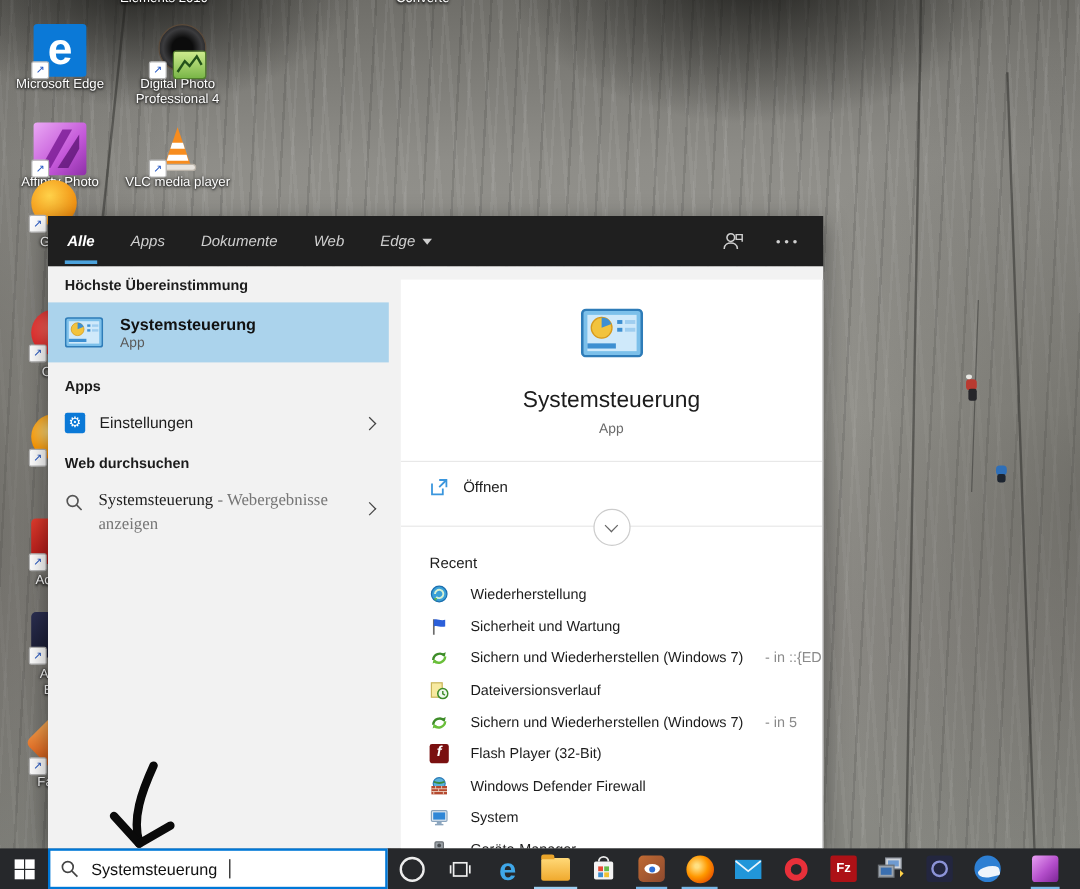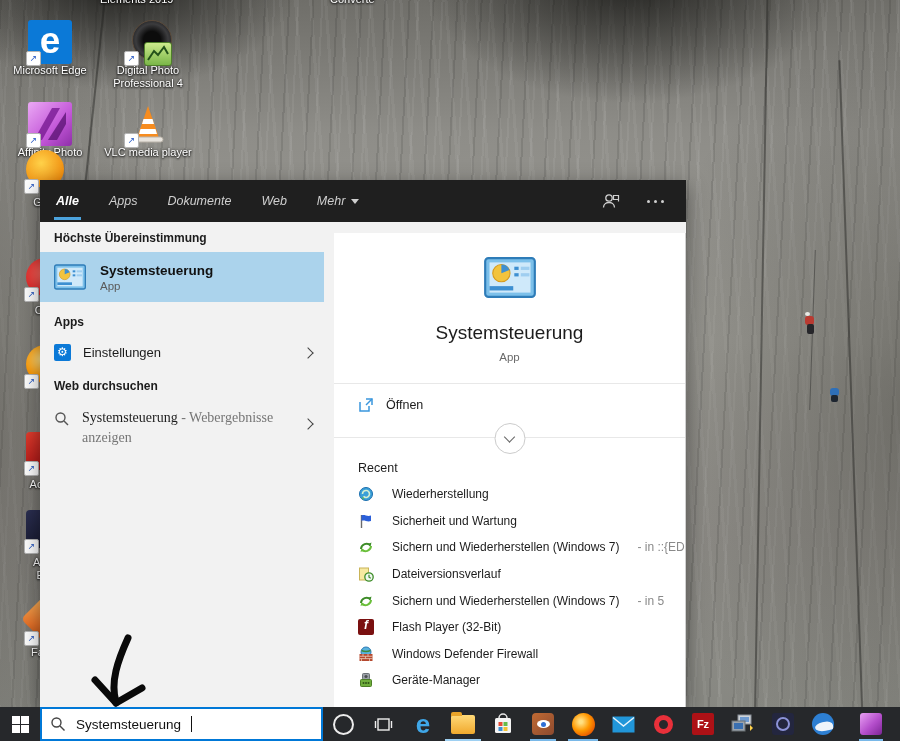--- a/index.html
+++ b/index.html
@@ -221,21 +221,21 @@
       <div class="tab">
           <span>Apps</span>
         </div>
       <div class="tab">
           <span>Dokumente</span>
         </div>
       <div class="tab">
           <span>Web</span>
         </div>
       <div class="tab">
-          <span>Mehr</span>
+          <span>Edge</span>
           <i class="dropdown"></i>
         </div>
       <div class="header-right">
         <svg width="20" height="18" viewBox="0 0 20 18">
           <circle cx="8" cy="6" r="3.2" fill="none" stroke="#cfcfcf" stroke-width="1.3"></circle>
           <path d="M2.5 15.5 C2.5 11.5 6 10.5 8 10.5 C10 10.5 13.5 11.5 13.5 15.5" fill="none" stroke="#cfcfcf" stroke-width="1.3"></path>
           <path d="M12.5 3.5 h5 v4 h-5 z M17.5 3.5 v6" fill="none" stroke="#cfcfcf" stroke-width="1.2"></path>
         </svg>
         <div class="dots">
             <i></i>
@@ -379,20 +379,30 @@
             <circle cx="8" cy="6" r="5" fill="#58b2dc" stroke="#2e7cb8"></circle>
             <path d="M3.5 4.5 q4.5 2 9 0" fill="none" stroke="#3a8a3d" stroke-width="1.5"></path>
             <rect x="1.5" y="8" width="13" height="7" fill="#b5492f"></rect>
             <path d="M1.5 10.3 h13 M1.5 12.6 h13 M5 8 v2.3 M10 8 v2.3 M7.5 10.3 v2.3 M3.5 12.6 v2.4 M11.5 12.6 v2.4" stroke="#e8c9b8" stroke-width="0.8"></path>
           </svg>
           <span class="rl">Windows Defender Firewall</span>
             <span class="rn"></span>
         </div>
         <div class="rrow">
           <svg class="mi" viewBox="0 0 16 16">
+            <rect x="1.5" y="2.5" width="13" height="9" rx="1" fill="#dfe9f2" stroke="#8aa4bd"></rect>
+            <rect x="3" y="4" width="10" height="6" fill="#2f86d6"></rect>
+            <rect x="6" y="12" width="4" height="1.6" fill="#8aa4bd"></rect>
+            <rect x="4.5" y="13.6" width="7" height="1.2" fill="#8aa4bd"></rect>
+          </svg>
+          <span class="rl">System</span>
+            <span class="rn"></span>
+        </div>
+        <div class="rrow">
+          <svg class="mi" viewBox="0 0 16 16">
             <rect x="4.5" y="1.5" width="7" height="6" rx="1" fill="#9aa0a6" stroke="#6b7075"></rect>
             <circle cx="8" cy="4.5" r="1.6" fill="#4a4e52"></circle>
             <rect x="2.5" y="7.5" width="11" height="7" rx="1" fill="#6fae3c" stroke="#4c7f26"></rect>
             <circle cx="5.5" cy="11" r="1" fill="#2f5417"></circle>
               <circle cx="8" cy="11" r="1" fill="#2f5417"></circle>
               <circle cx="10.5" cy="11" r="1" fill="#2f5417"></circle>
           </svg>
           <span class="rl">Geräte-Manager</span>
             <span class="rn"></span>
         </div>

